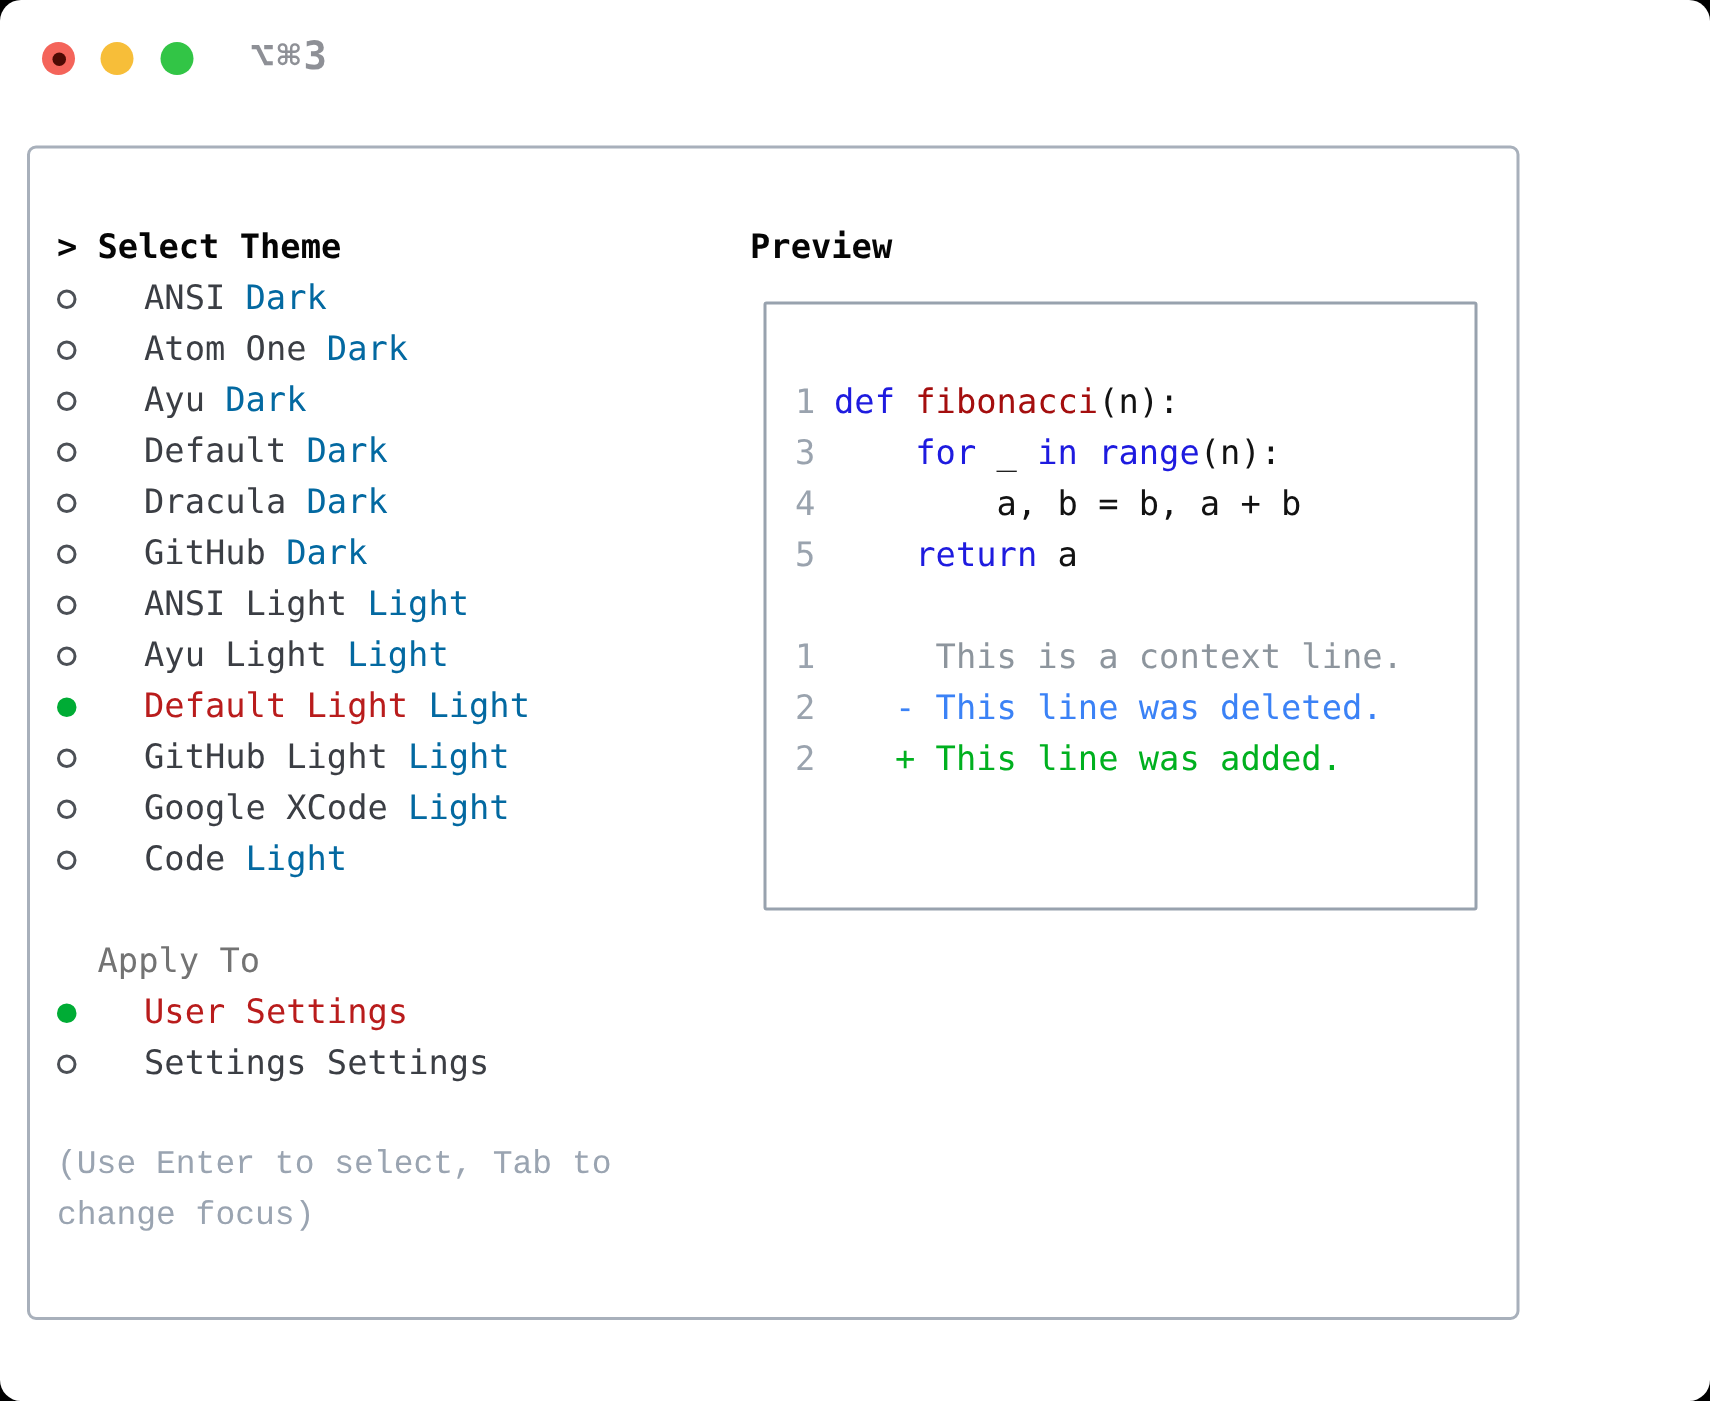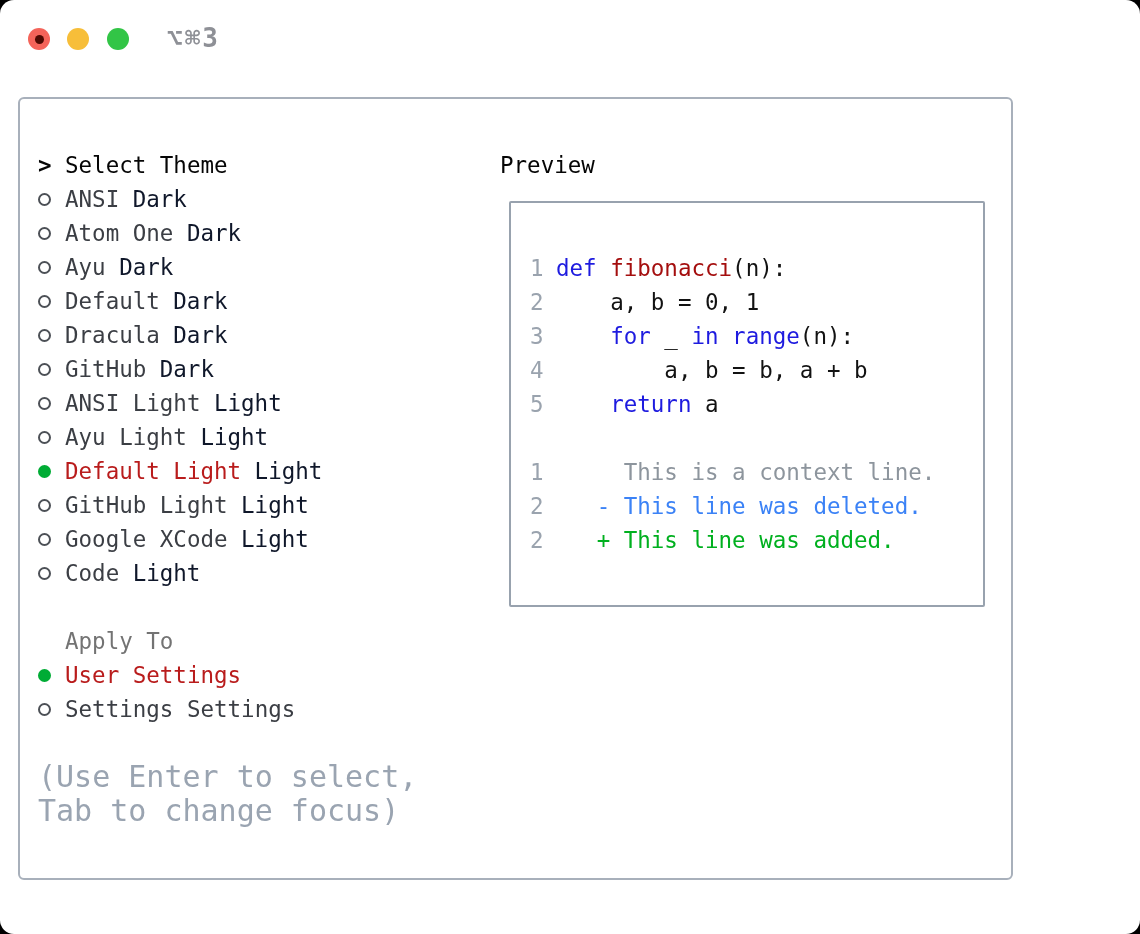--- a/index.html
+++ b/index.html
@@ -31,37 +31,37 @@
   .panel {
     position: absolute; left: 18px; top: 97px; width: 995px; height: 783px;
     border: 2px solid #A8B0BB; border-radius: 6px; background: #fff;
   }
 
   
   .left-col { position: absolute; left: 18px; top: 49px; width: 440px; }
   .row { height: 34px; display: flex; align-items: center; font-size: 22.5px; line-height: 34px; }
   .marker { width: 27px; flex: 0 0 27px; display: flex; align-items: center; }
   .prefix { font-weight: bold; color: #050505; }
-  .hdr { font-weight: normal; color: #050505; }
+  .hdr { font-weight: bold; color: #050505; }
   .ring {
     display: block; width: 13px; height: 13px; border-radius: 50%;
     border: 2px solid #4C5056; background: transparent;
   }
   .sel .ring { background: #00AC35; border-color: #00AC35; }
-  .tname { color: #3B3E44; white-space: pre; }
+  .tname { color: #3B3E44; white-space: pre; margin-left: 31px; }
   .sel .tname { color: #b91c1c; }
-  .ttag { color: #0f172a; margin-left: 13.5px; white-space: pre; }
+  .ttag { color: #0369a1; margin-left: 13.5px; white-space: pre; }
   .applyhdr { color: #737373; }
   .spacer { height: 34px; }
-  .hint { margin-top: 34px; width: 440px; font-size: 30px; line-height: 34px; color: #9AA4B1; }
+  .hint { margin-top: 34px; width: 440px; font-size: 22px; line-height: 34px; color: #9AA4B1; font-family: Liberation Mono, monospace; }
 
   
   .preview-title {
     position: absolute; left: 480px; top: 49px; height: 34px; line-height: 34px;
-    font-size: 22.5px; font-weight: normal; color: #050505;
+    font-size: 22.5px; font-weight: bold; color: #050505;
   }
   .preview-box {
     position: absolute; left: 489px; top: 102px; width: 476px; height: 406px;
     border: 2px solid #98A2AE; border-radius: 2px; background: #fff;
     padding: 48px 0 16px 19px; overflow: hidden;
   }
   .pline { height: 34px; line-height: 34px; font-size: 22.5px; white-space: pre; }
   .ln { display: inline-block; width: 26px; color: #9AA3AE; }
   .kw  { color: #1E1BDF; }
   .fn  { color: #A40E0E; }
@@ -197,21 +197,20 @@
         <span class="tname">Settings Settings</span>
       </div>
 
       <div class="hint">(Use Enter to select, Tab to change focus)</div>
     </div>
 
     <div class="preview-title">Preview</div>
 
     <div class="preview-box">
       <div class="pline"><span class="ln">1</span><span class="kw">def </span><span class="fn">fibonacci</span><span class="pl">(n):</span></div>
-      <div class="pline"><span class="ln">2</span><span class="pl">    a, b = 0, 1</span></div>
       <div class="pline"><span class="ln">3</span><span class="pl">    </span><span class="kw">for</span><span class="pl"> _ </span><span class="kw">in</span><span class="pl"> </span><span class="kw">range</span><span class="pl">(n):</span></div>
       <div class="pline"><span class="ln">4</span><span class="pl">        a, b = b, a + b</span></div>
       <div class="pline"><span class="ln">5</span><span class="pl">    </span><span class="kw">return</span><span class="pl"> a</span></div>
       <div class="pline"></div>
       <div class="pline"><span class="ln">1</span><span class="ctx">     This is a context line.</span></div>
       <div class="pline"><span class="ln">2</span><span class="del">   - This line was deleted.</span></div>
       <div class="pline"><span class="ln">2</span><span class="add">   + This line was added.</span></div>
     </div>
 
   </div>

